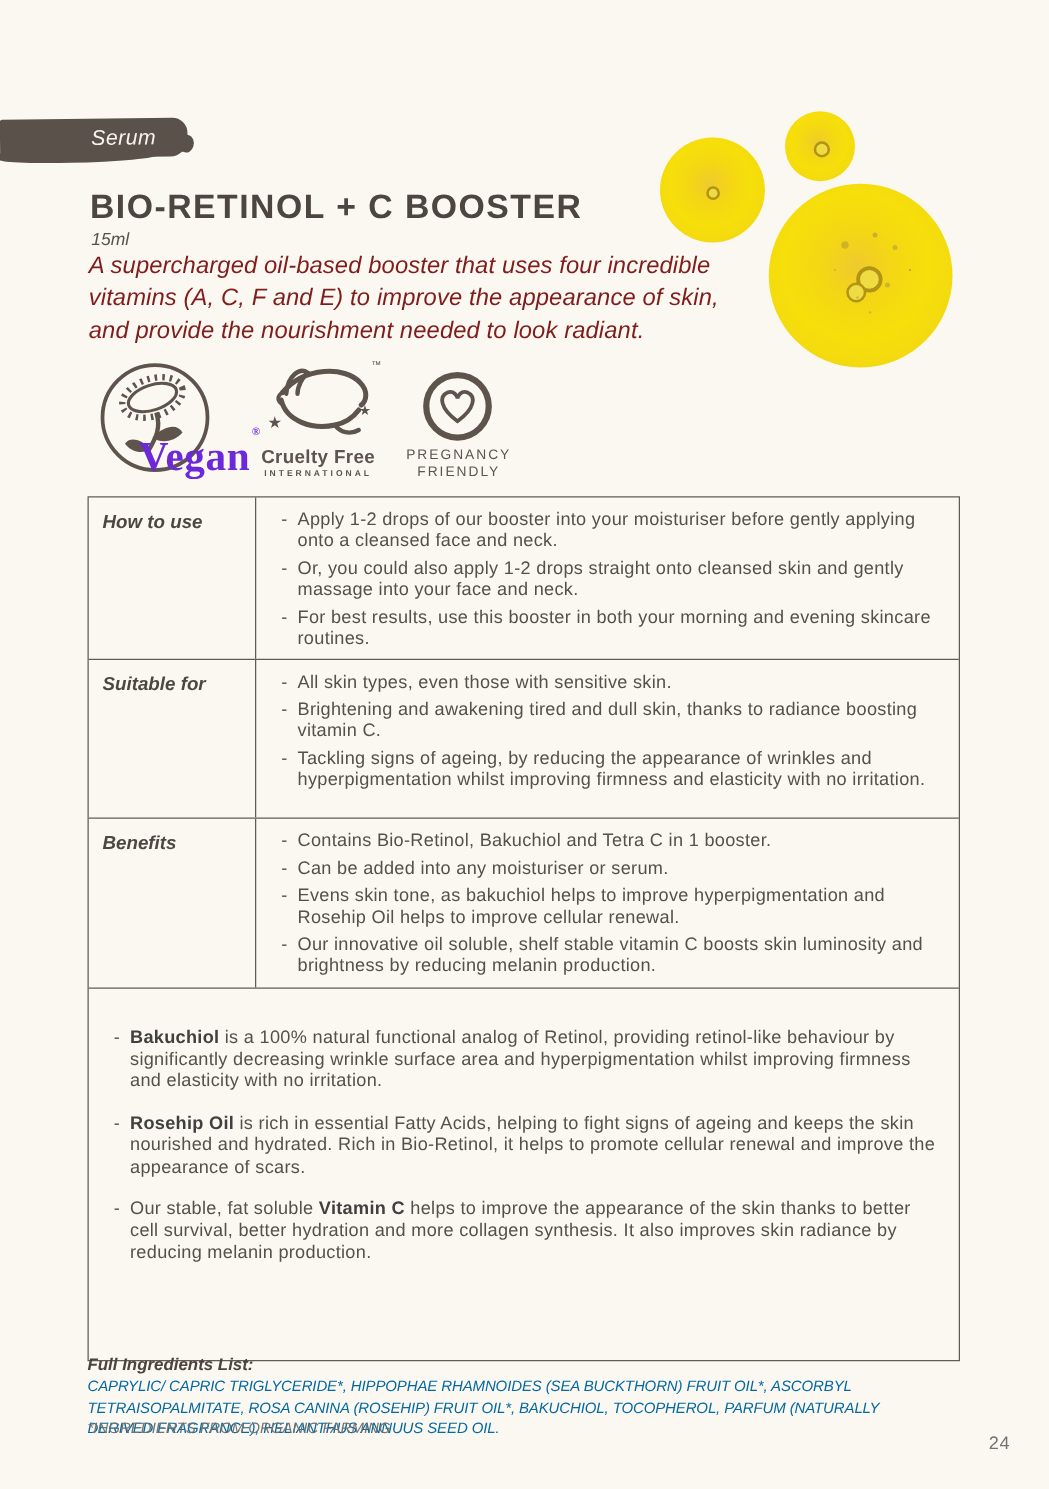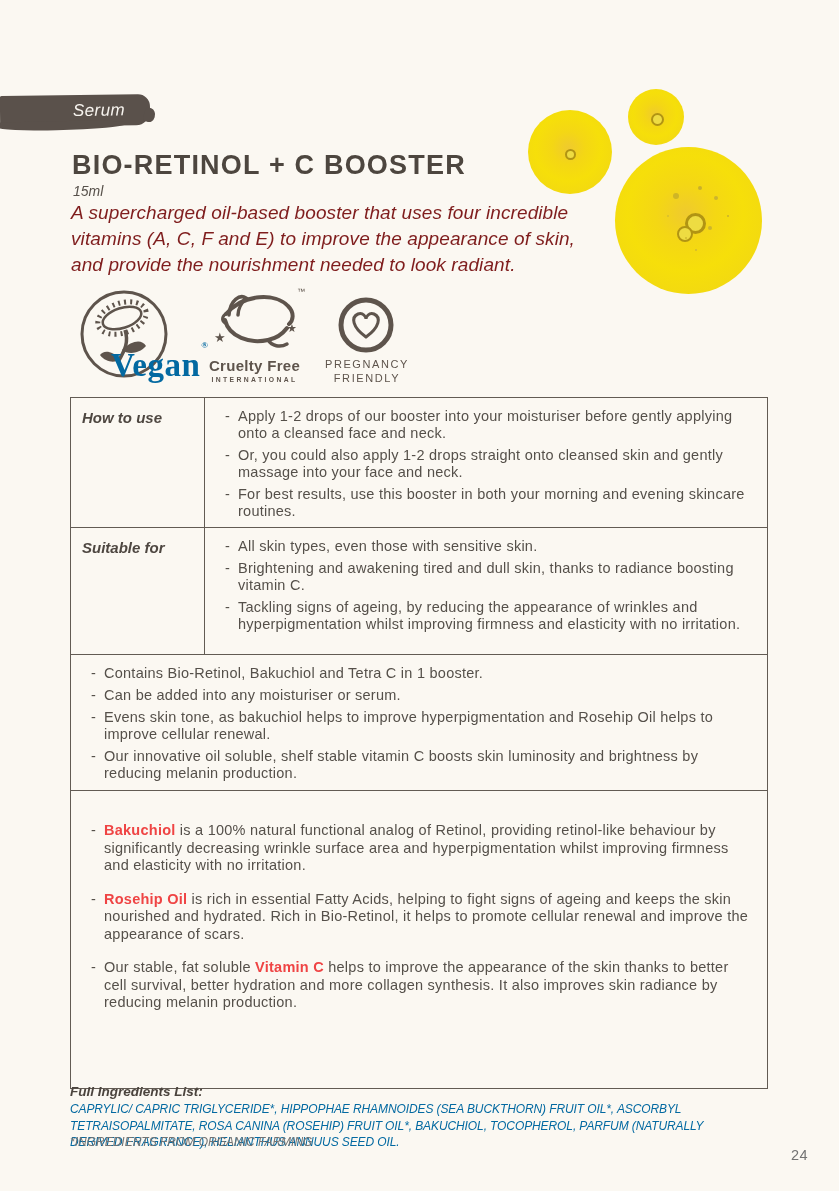--- a/index.html
+++ b/index.html
@@ -70,21 +70,21 @@
       52px 20px 0 -2px #C9B12B, -8px 20px 0 -2px #D6BE2F, 20px 54px 0 -2px #D2B92E;
   }
 
   
   .logo{position:absolute;color:#5E544C;}
   .logo svg{display:block;}
   .vegan-block{left:72px;top:288px;width:130px;height:102px;}
   .vegan-word{
     position:absolute;left:39px;top:52px;
     font-family:"Liberation Serif", serif;font-weight:bold;
-    font-size:33px;color:#0369a1;letter-spacing:0.5px;
+    font-size:33px;color:#6d28d9;letter-spacing:0.5px;
   }
   .vegan-word sup{font-size:9px;vertical-align:28px;margin-left:1px;}
   .cruelty-block{left:202px;top:289px;width:105px;height:100px;text-align:center;}
   .cf-tm{position:absolute;right:2px;top:-2px;font-size:8px;}
   .cf-label{font-weight:bold;font-size:15px;letter-spacing:0.3px;margin-top:2px;}
   .cf-sub{font-size:6.8px;font-weight:bold;letter-spacing:2.4px;margin-top:2px;}
   .preg-block{left:316px;top:296px;width:102px;height:95px;text-align:center;}
   .preg-text{font-size:11px;letter-spacing:1.6px;line-height:14px;margin-top:3px;color:#5E544C;}
 
   
@@ -101,21 +101,21 @@
   .t-label .lab{font-weight:bold;font-style:italic;font-size:15px;color:#4E4741;}
   .t-content{flex:1;padding:10px 12px 7px 20px;box-sizing:border-box;}
   .row-how{min-height:124px;}
   .row-suit{min-height:126px;}
   .row-ben{min-height:135px;}
   .row-key{min-height:297px;}
   .bullet{display:flex;margin-bottom:5px;}
   .bullet:last-child{margin-bottom:0;}
   .dash{width:13px;flex:none;font-size:14.5px;line-height:17px;color:#55504A;}
   .btext{flex:1;font-size:14.5px;line-height:17px;letter-spacing:0.25px;color:#55504A;}
-  .btext strong{color:#ef4444;}
+  .btext strong{color:#404040;}
   .row-key .t-content{padding-top:31px;}
   .bullet.ki{margin-bottom:16px;}
   .ki .dash,.ki .btext{line-height:17.5px;}
 
   
   .ing-img{width:92px;height:60px;margin-left:11px;border-radius:1px;}
   .img-bakuchiol{
     margin-top:9px;
     background:
       radial-gradient(circle at 49% 38%, #8A4E96 0 4px, #A968B4 5px 9px, rgba(169,104,180,0) 11px),
@@ -270,20 +270,21 @@
             <span class="btext">Brightening and awakening tired and dull skin, thanks to radiance boosting vitamin C.</span>
           </div>
         <div class="bullet">
             <span class="dash">-</span>
             <span class="btext">Tackling signs of ageing, by reducing the appearance of wrinkles and hyperpigmentation whilst improving firmness and elasticity with no irritation.</span>
           </div>
       </div>
     </div>
 
     <div class="t-row row-ben">
+      <div class="t-label"><span class="lab">Benefits</span></div>
       <div class="t-content">
         <div class="bullet">
             <span class="dash">-</span>
             <span class="btext">Contains Bio-Retinol, Bakuchiol and Tetra C in 1 booster.</span>
           </div>
         <div class="bullet">
             <span class="dash">-</span>
             <span class="btext">Can be added into any moisturiser or serum.</span>
           </div>
         <div class="bullet">

